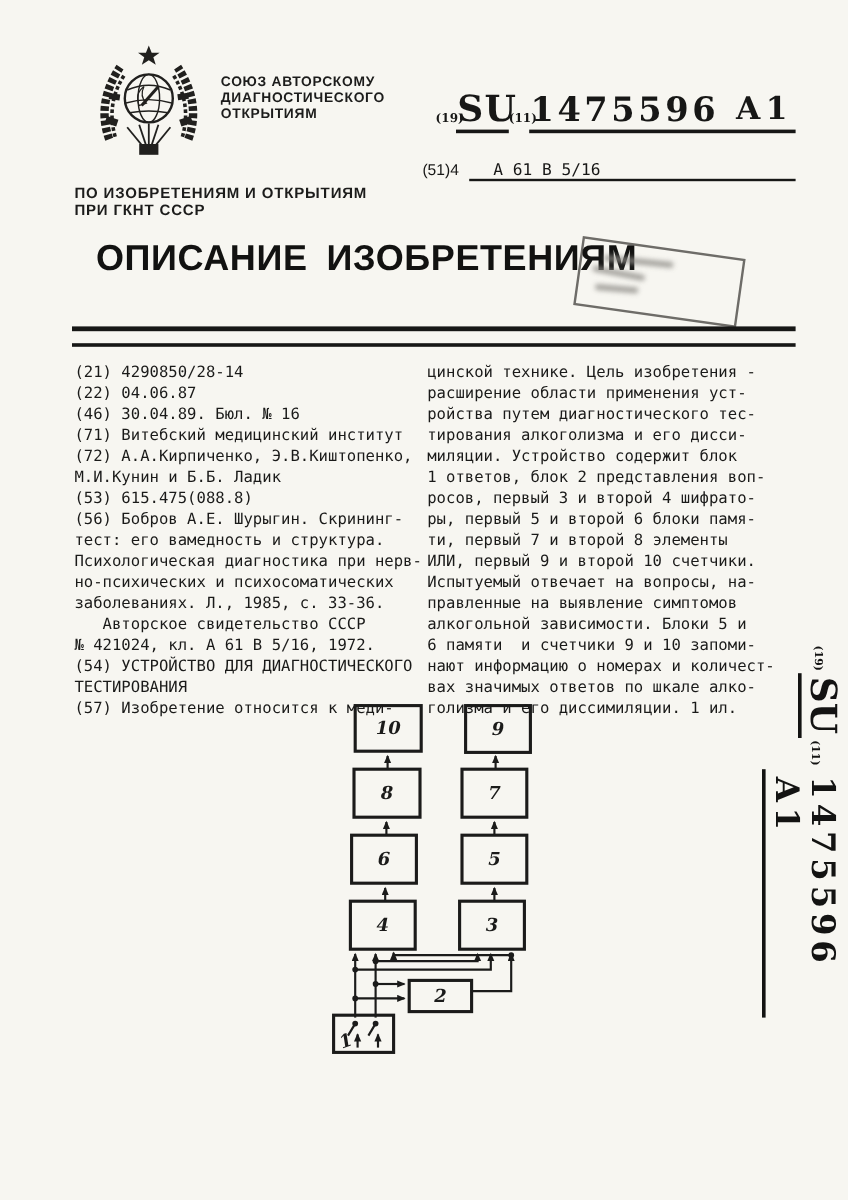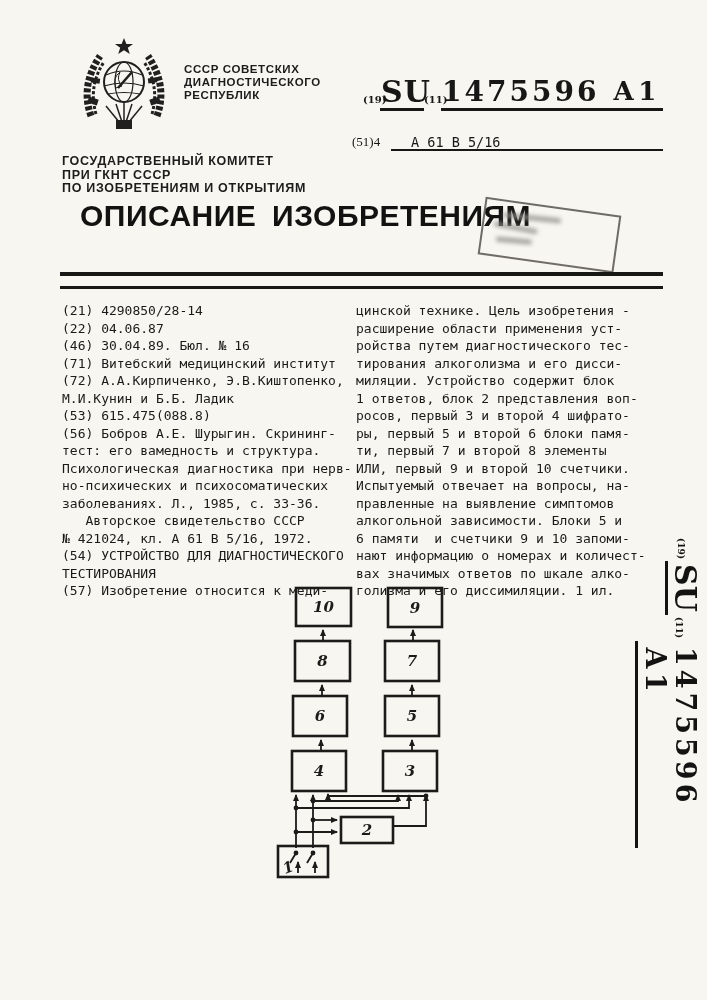--- a/index.html
+++ b/index.html
@@ -11,21 +11,21 @@
   .committee{left:62px;top:155px;font-weight:bold;font-size:12.5px;line-height:13.5px;letter-spacing:.7px;color:#1c1c1b;}
   .code-small{font-size:10px;font-weight:bold;font-family:"DejaVu Serif",serif;}
   .c19{left:363px;top:94px;}
   .c11{left:424px;top:94px;}
   .su-big{left:381px;top:74px;font-family:"DejaVu Serif",serif;font-weight:bold;font-size:30px;letter-spacing:1px;}
   .num-big{left:442px;top:75px;font-family:"DejaVu Serif",serif;font-weight:bold;font-size:28px;letter-spacing:3px;}
   .kind-big{left:613px;top:76px;font-family:"DejaVu Serif",serif;font-weight:bold;font-size:26px;letter-spacing:4px;}
   .uline{background:#171716;height:3px;}
   .u-su{left:380px;top:108px;width:44px;}
   .u-num{left:441px;top:108px;width:222px;}
-  .ipc-pre{left:352px;top:134px;font-family:Liberation Serif, serif;font-size:13px;}
+  .ipc-pre{left:352px;top:134px;font-family:Liberation Sans, sans-serif;font-size:13px;}
   .ipc-code{left:395px;top:134px;font-family:"DejaVu Sans Mono","Liberation Mono",monospace;font-size:13.5px;margin-left:16px;}
   .u-ipc{left:391px;top:149px;width:272px;height:2px;background:#171716;}
   .doc-title{left:80px;top:199px;font-size:30px;font-weight:bold;letter-spacing:.5px;word-spacing:7px;color:#121211;}
   .doc-sub{left:80px;top:241px;font-size:16px;font-weight:bold;letter-spacing:.4px;word-spacing:3px;color:#121211;}
   .stamp{left:481px;top:206px;width:133px;height:54px;border:2px solid #4c4a46;transform:rotate(8deg);opacity:.8;}
   .stamp .sm{position:absolute;background:#8f8d88;filter:blur(2px);border-radius:2px;}
   .rule{left:60px;top:272px;width:603px;height:10px;border-top:4px solid #171716;border-bottom:3px solid #171716;}
   
   .col{font-family:"DejaVu Sans Mono","Liberation Mono",monospace;font-size:13px;line-height:17.5px;white-space:pre;color:#1a1a19;}
   .col-left{left:62px;top:302px;width:294px;}
@@ -68,28 +68,27 @@
     <line x1="48" y1="92" x2="56" y2="68" stroke-width="1.5"></line>
     <line x1="48" y1="92" x2="66" y2="70" stroke-width="1.5"></line>
     <rect x="40" y="84" width="16" height="9" fill="#21201e" stroke="none"></rect>
     <rect x="12" y="62" width="10" height="6" fill="#21201e" stroke="none" transform="rotate(18 17 65)"></rect>
     <rect x="74" y="62" width="10" height="6" fill="#21201e" stroke="none" transform="rotate(-18 79 65)"></rect>
     <rect x="15" y="42" width="9" height="5" fill="#21201e" stroke="none" transform="rotate(8 19 44)"></rect>
     <rect x="72" y="42" width="9" height="5" fill="#21201e" stroke="none" transform="rotate(-8 76 44)"></rect>
   </svg>
 
   <div class="abs country">
-      <div>СССР СОВЕТСКИХ</div>
+      <div>СОЮЗ АВТОРСКОМУ</div>
       <div>ДИАГНОСТИЧЕСКОГО</div>
-      <div>РЕСПУБЛИК</div>
+      <div>ОТКРЫТИЯМ</div>
     </div>
   <div class="abs committee">
-      <div>ГОСУДАРСТВЕННЫЙ КОМИТЕТ</div>
+      <div>ПО ИЗОБРЕТЕНИЯМ И ОТКРЫТИЯМ</div>
       <div>ПРИ ГКНТ СССР</div>
-      <div>ПО ИЗОБРЕТЕНИЯМ И ОТКРЫТИЯМ</div>
     </div>
 
   <span class="abs code-small c19">(19)</span>
   <span class="abs su-big">SU</span>
   <span class="abs code-small c11">(11)</span>
   <span class="abs num-big">1475596</span>
   <span class="abs kind-big">А1</span>
   <div class="abs uline u-su"></div>
   <div class="abs uline u-num"></div>
 

